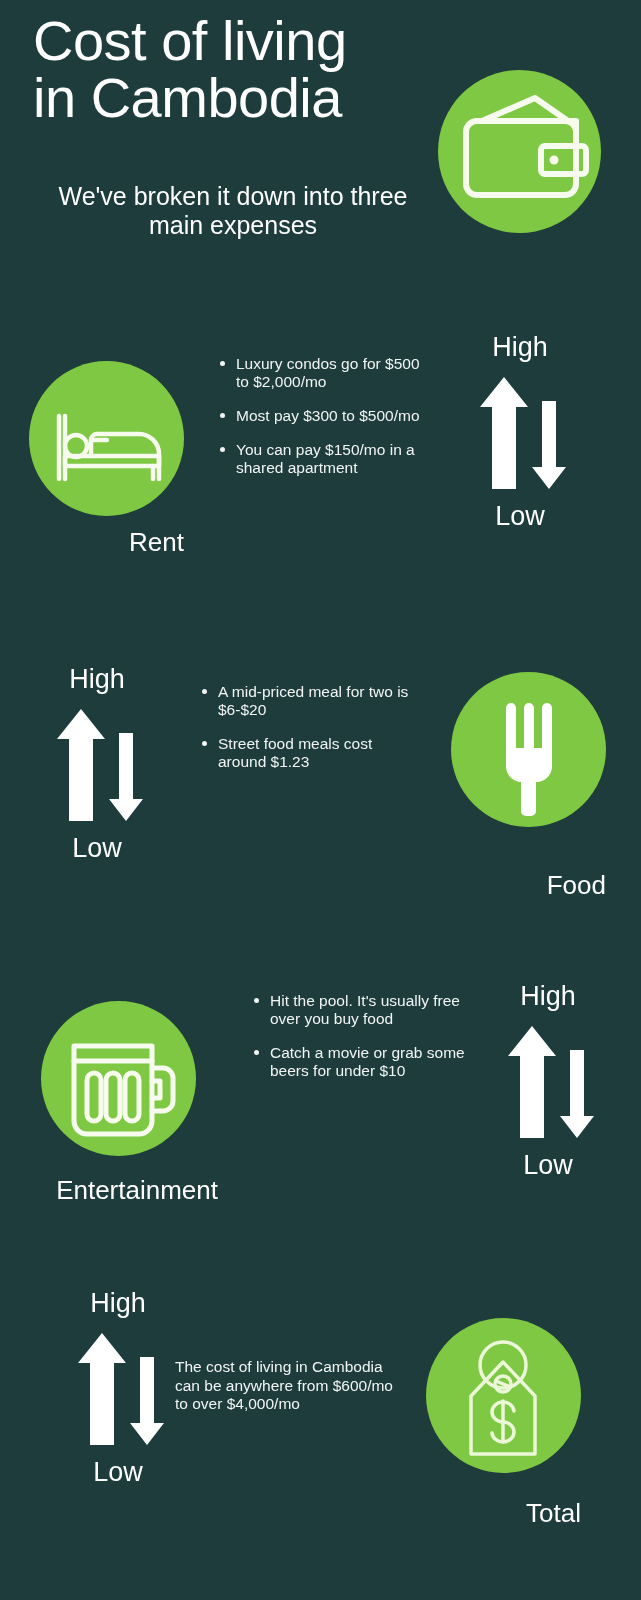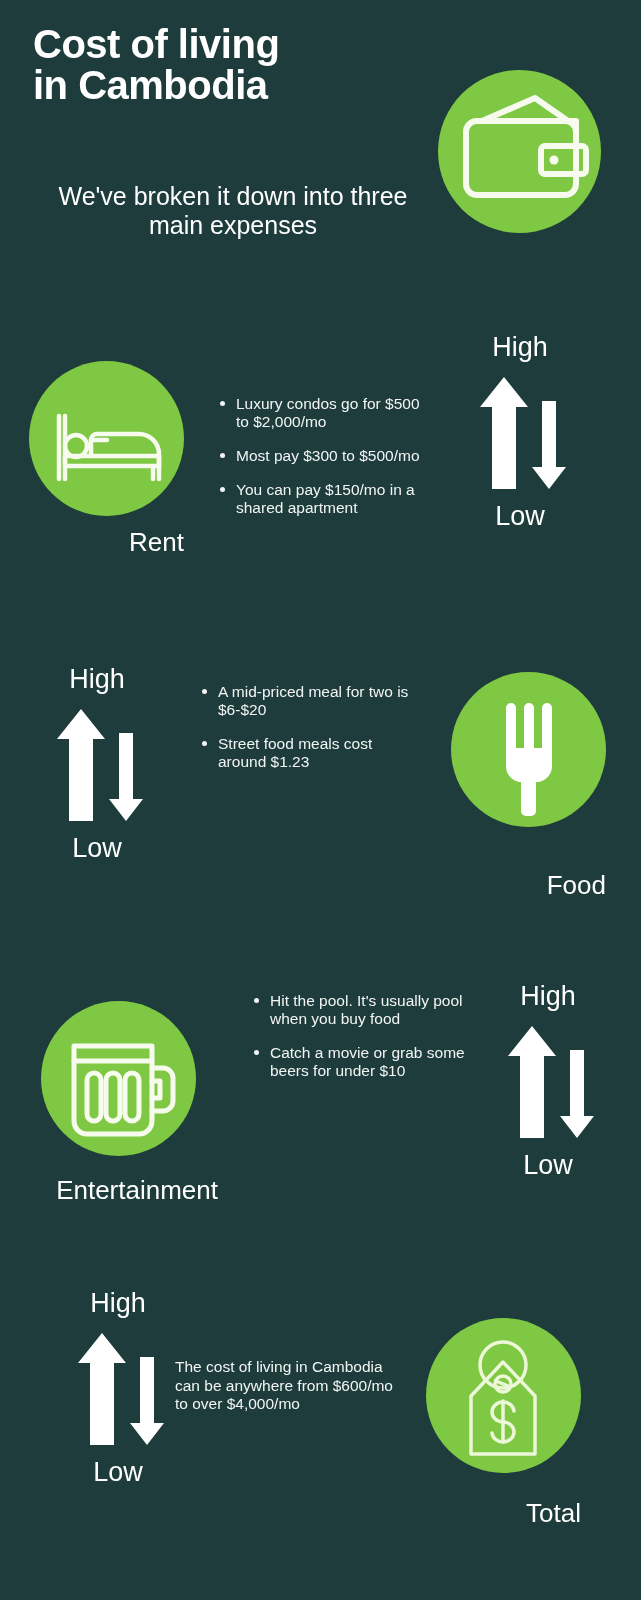--- a/index.html
+++ b/index.html
@@ -21,25 +21,25 @@
 
   
   .header {
     position: absolute;
     left: 0; top: 0;
     width: 641px; height: 270px;
   }
   .title {
     position: absolute;
     left: 33px;
-    top: 24px;
+    top: 12px;
     width: 400px;
-    font-size: 40px;
+    font-size: 56px;
     line-height: 1.02;
-    font-weight: 700;
+    font-weight: 400;
     letter-spacing: -0.5px;
     color: #ffffff;
   }
   .subtitle {
     position: absolute;
     left: 33px;
     top: 182px;
     width: 400px;
     font-size: 25px;
     line-height: 1.16;
@@ -163,21 +163,21 @@
           <path d="M62 95 V79 a6 6 0 0 1 6 -6 h42 a20 20 0 0 1 20 20 v2"></path>
           <path d="M62 79 h16"></path>
           <path d="M36 95 H130 V105 H36 Z"></path>
           <path d="M124 105 V118"></path>
           <path d="M130 95 V118"></path>
         </g>
       </svg>
     </div>
     <div class="cat-label" style="left:29px; top:527px; width:155px;">Rent</div>
 
-    <ul class="bullets" style="left:218px; top:355px; width:215px;margin-top:40px;">
+    <ul class="bullets" style="left:218px; top:355px; width:215px;">
       <li>Luxury condos go for $500 to $2,000/mo</li>
       <li>Most pay $300 to $500/mo</li>
       <li>You can pay $150/mo in a shared apartment</li>
     </ul>
 
     <div class="meter" style="left:460px; top:334px;">
       <div class="m-high">High</div>
       <div class="m-arrows">
         <svg width="104" height="112" viewBox="0 0 104 112">
           <g fill="#ffffff">
@@ -239,21 +239,21 @@
           <rect x="65" y="72" width="14" height="48" rx="7"></rect>
           <rect x="84" y="72" width="14" height="48" rx="7"></rect>
           <path d="M111 67 h11 a10 10 0 0 1 10 10 v23 a10 10 0 0 1 -10 10 h-11"></path>
           <path d="M111 80 h8 v17 h-8"></path>
         </g>
       </svg>
     </div>
     <div class="cat-label" style="left:18px; top:1175px; width:200px;">Entertainment</div>
 
     <ul class="bullets" style="left:252px; top:992px; width:215px;">
-      <li>Hit the pool. It's usually pool when you buy food</li>
+      <li>Hit the pool. It's usually free over you buy food</li>
       <li>Catch a movie or grab some beers for under $10</li>
     </ul>
 
     <div class="meter" style="left:488px; top:983px;">
       <div class="m-high">High</div>
       <div class="m-arrows">
         <svg width="104" height="112" viewBox="0 0 104 112">
           <g fill="#ffffff">
             <polygon points="36,0 60,30 48,30 48,112 24,112 24,30 12,30"></polygon>
             <polygon points="74,24 88,24 88,90 98,90 81,112 64,90 74,90"></polygon>

